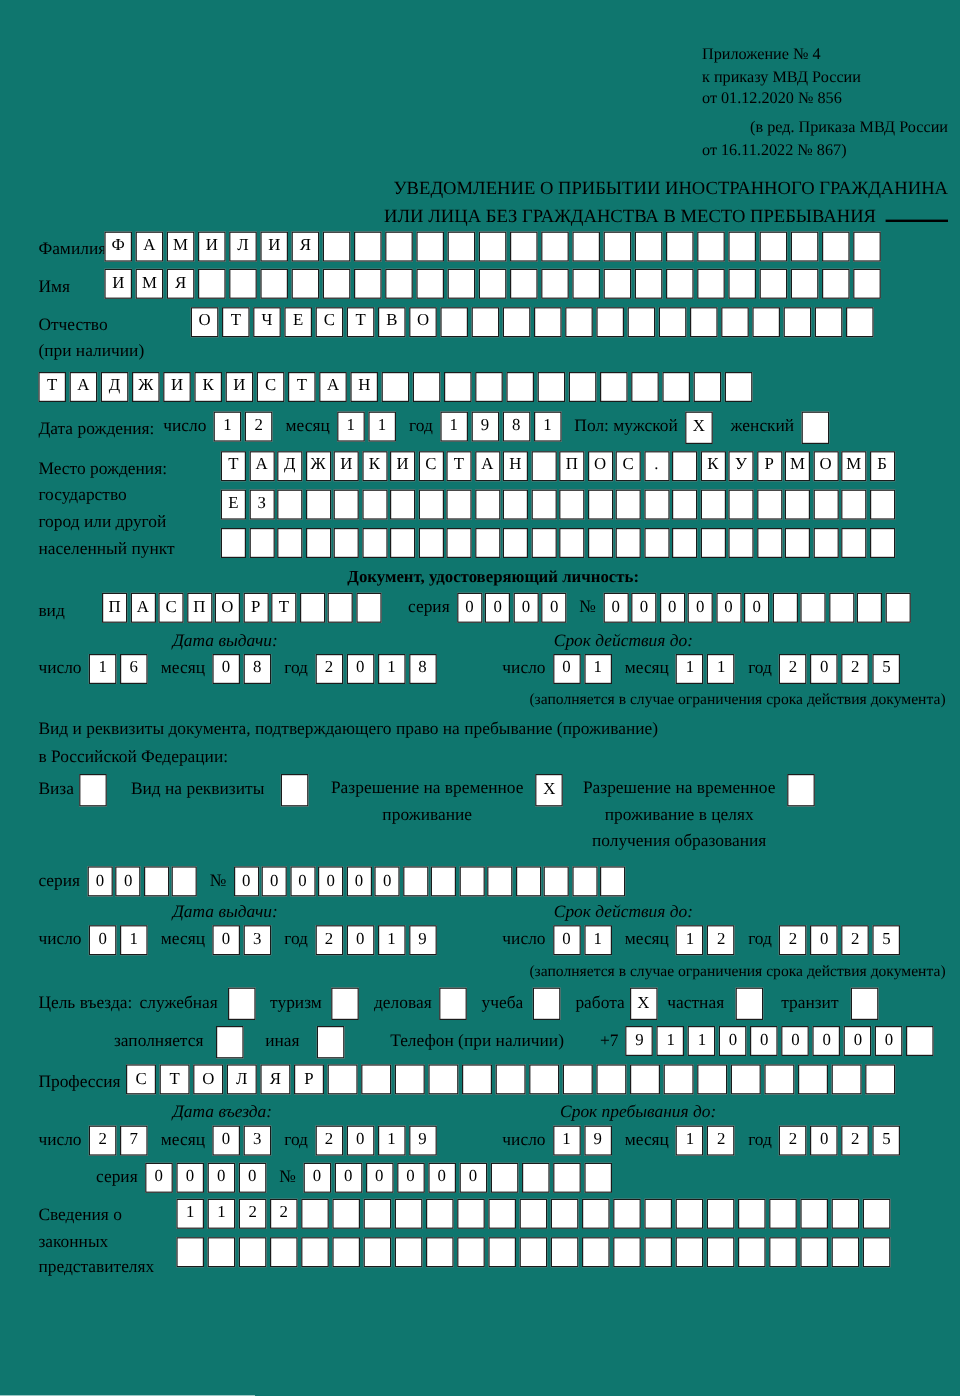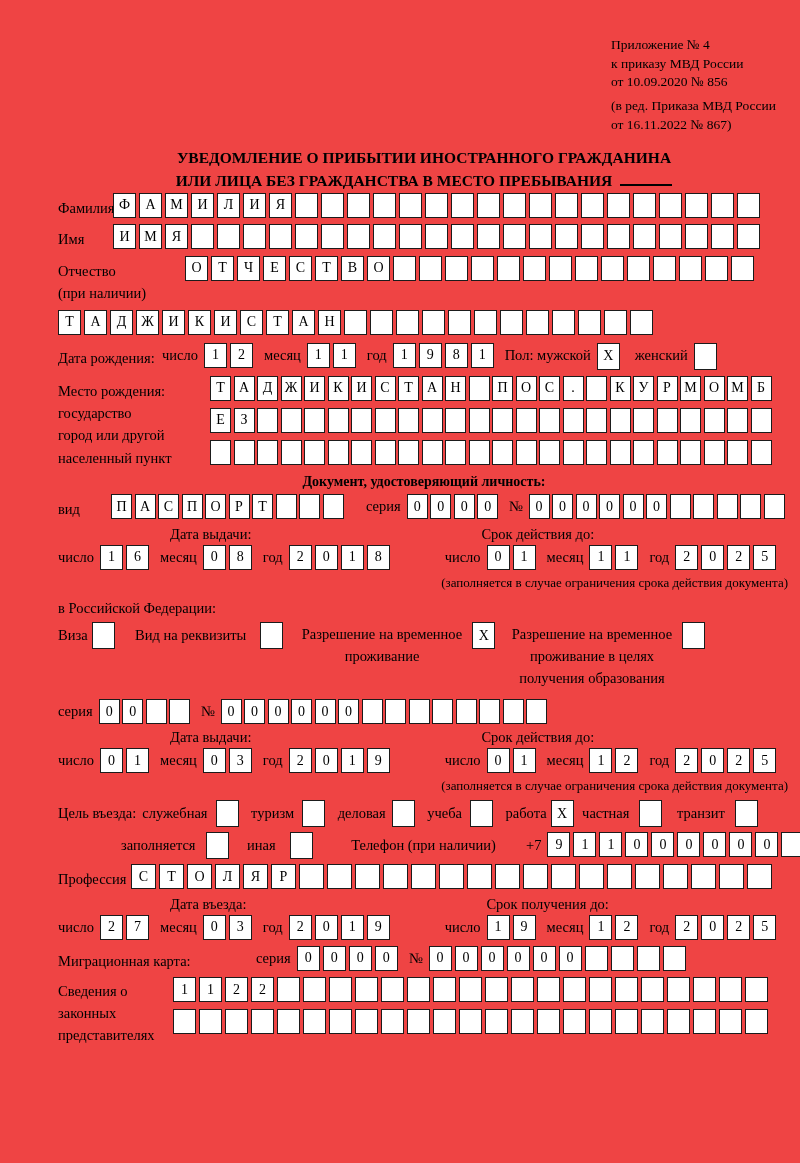--- a/index.html
+++ b/index.html
@@ -1,56 +1,56 @@
 <!DOCTYPE html>
 <html><head>
 <meta charset="utf-8">
 <style>
   html,body{margin:0;padding:0;background:#fff;}
   .page{
     width:800px;height:1163px;box-sizing:border-box;
-    padding:36px 10px 0 58px;background:#ef4444;color:#000;
+    padding:36px 10px 0 32px;background:#0f766e;color:#000;
     font-family:"Liberation Serif", serif;overflow:hidden;position:relative;
   }
   .appendix{margin-left:553px;font-size:13.5px;line-height:1.38;}
-  .appendix .gap{margin-top:5px;}
+  .appendix .gap{margin-top:5px;text-align:right;}
   .forma{font-weight:bold;font-size:15px;text-align:right;padding-right:42px;margin-top:16px;letter-spacing:.5px;}
-  .title{margin-top:12px;text-align:center;font-weight:bold;font-size:15.5px;line-height:1.5;}
+  .title{margin-top:12px;text-align:right;font-weight:normal;font-size:15.5px;line-height:1.5;}
   .blank-line{display:inline-block;width:52px;border-bottom:2px solid #000;height:.9em;margin-left:8px;}
   .sec-heading{font-weight:bold;font-size:14.6px;margin:20px 0 12px 8px;}
   .row{display:flex;align-items:flex-start;margin-bottom:5px;}
   .lbl{font-size:14.5px;padding-top:4px;flex-shrink:0;line-height:1.55;}
   .cells{display:flex;flex-wrap:nowrap;}
   .cell{
     box-sizing:border-box;width:21px;height:25px;border:1.6px solid #1b1b1b;
     margin-right:2.5px;display:flex;align-items:center;justify-content:center;
     font-size:14px;flex-shrink:0;background:#fff;
   }
   .w .cell{width:23px;margin-right:3px;}
   .xw .cell{width:25px;margin-right:3px;}
   .cbx .cell{width:23px;height:27px;}
   .dlbl{font-size:14.5px;padding-top:4px;margin:0 6px 0 8px;flex-shrink:0;}
   .dlbl.first{margin-left:0;}
-  .hdr-row{display:flex;font-size:14.5px;margin:4px 0 2px 0;}
+  .hdr-row{display:flex;font-size:14.5px;margin:4px 0 2px 0;font-style:italic;}
   .note{font-size:13px;text-align:right;margin:1px 2px 6px 0;}
   .para{font-size:14.5px;line-height:1.6;margin:4px 0 2px 0;}
   .opt-text{font-size:14.5px;text-align:center;line-height:1.5;padding-top:2px;}
   .stack{display:flex;flex-direction:column;}
   .mb7{margin-bottom:7px;}
   .doc-heading{text-align:center;font-weight:bold;font-size:14px;margin:2px 0 4px 0;}
 </style>
 </head>
 <body>
 
 <div class="page">
 
   <div class="appendix">
     <div>Приложение № 4</div>
     <div>к приказу МВД России</div>
-    <div>от 10.09.2020 № 856</div>
+    <div>от 01.12.2020 № 856</div>
     <div class="gap">(в ред. Приказа МВД России</div>
     <div>от 16.11.2022 № 867)</div>
   </div>
 
 
   <div class="title">
     <div>УВЕДОМЛЕНИЕ О ПРИБЫТИИ ИНОСТРАННОГО ГРАЖДАНИНА</div>
     <div><span>ИЛИ ЛИЦА БЕЗ ГРАЖДАНСТВА В МЕСТО ПРЕБЫВАНИЯ</span><span class="blank-line"></span></div>
   </div>
 
@@ -371,20 +371,21 @@
         <span class="cell">2</span>
         <span class="cell">0</span>
         <span class="cell">2</span>
         <span class="cell">5</span>
       </span>
   </div>
 
   <div class="note">(заполняется в случае ограничения срока действия документа)</div>
 
   <div class="para">
+    <div>Вид и реквизиты документа, подтверждающего право на пребывание (проживание)</div>
     <div>в Российской Федерации:</div>
   </div>
 
   <div class="row">
     <span class="lbl" style="padding-top:2px">Виза</span>
     <span class="cells cbx" style="margin-left:4px">
         <span class="cell"></span>
       </span>
     <span class="lbl" style="margin-left:18px;padding-top:2px">Вид на реквизиты</span>
     <span class="cells cbx" style="margin-left:14px">
@@ -559,21 +560,21 @@
         <span class="cell"></span>
         <span class="cell"></span>
         <span class="cell"></span>
         <span class="cell"></span>
         <span class="cell"></span>
       </span>
   </div>
 
   <div class="hdr-row">
     <span style="margin-left:112px">Дата въезда:</span>
-    <span style="margin-left:240px">Срок получения до:</span>
+    <span style="margin-left:240px">Срок пребывания до:</span>
   </div>
 
   <div class="row">
     <span class="dlbl first">число</span>
     <span class="cells w">
         <span class="cell">2</span>
         <span class="cell">7</span>
       </span>
     <span class="dlbl">месяц</span>
     <span class="cells w">
@@ -600,21 +601,20 @@
     <span class="dlbl">год</span>
     <span class="cells w">
         <span class="cell">2</span>
         <span class="cell">0</span>
         <span class="cell">2</span>
         <span class="cell">5</span>
       </span>
   </div>
 
   <div class="row" style="margin-top:6px">
-    <span class="lbl" style="width:150px">Миграционная карта:</span>
     <span class="dlbl" style="margin-left:48px">серия</span>
     <span class="cells w">
         <span class="cell">0</span>
         <span class="cell">0</span>
         <span class="cell">0</span>
         <span class="cell">0</span>
       </span>
     <span class="dlbl">№</span>
     <span class="cells w">
         <span class="cell">0</span>

